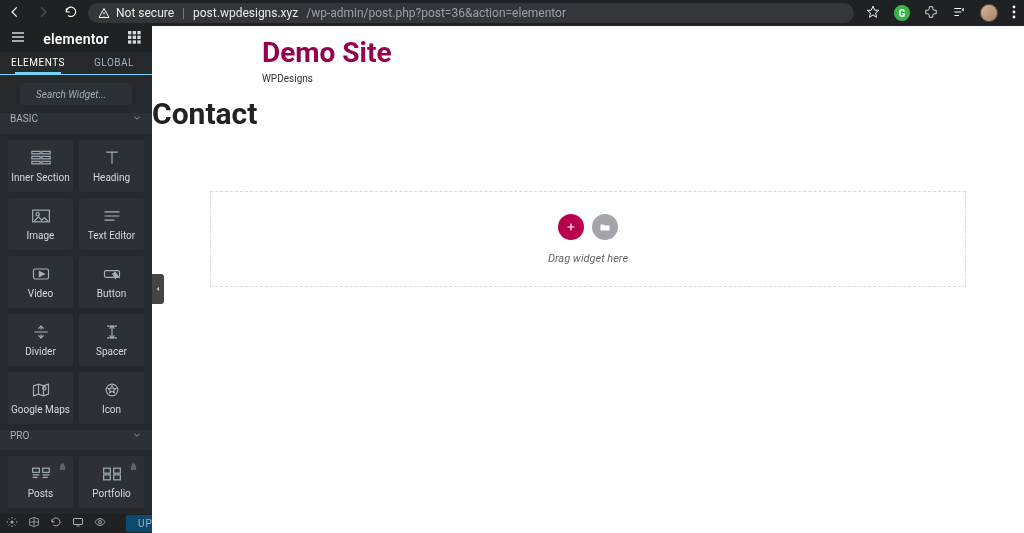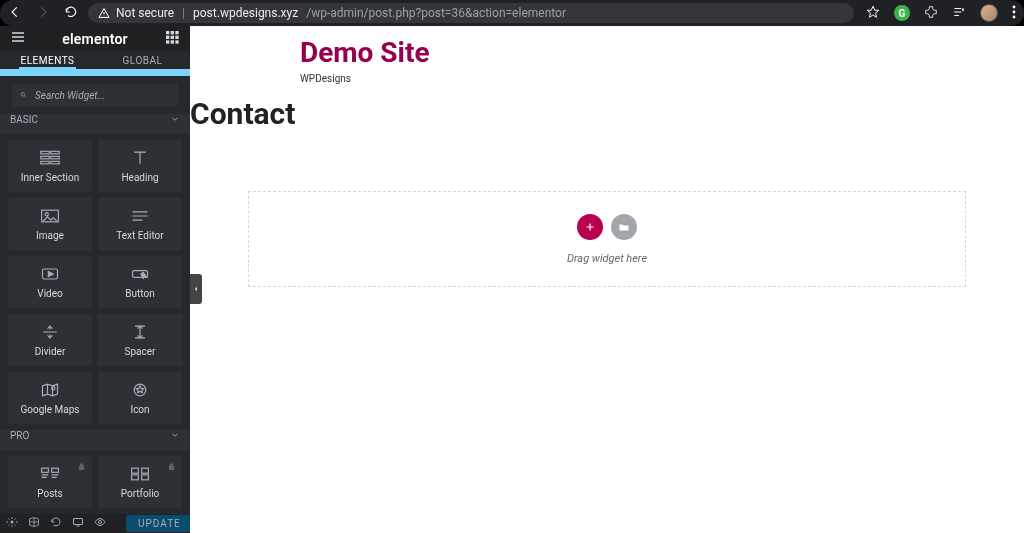--- a/index.html
+++ b/index.html
@@ -12,41 +12,41 @@
     --tab-active:#71d7f7;
     --text-light:#d5d8dc;
     --text-dim:#a4afb7;
     --accent-green:#39b54a;
     --accent-pink:#b8004e;
     --site-maroon:#96004e;
   }
   *{box-sizing:border-box;font-family:-apple-system,BlinkMacSystemFont,"Segoe UI",Roboto,Arial,sans-serif;}
   html,body{margin:0;padding:0;height:100%;width:1024px;overflow:hidden;background:#000;}
   
-  .chrome-bar{height:26px;background:var(--chrome-top);display:flex;align-items:center;padding:0 8px;color:#cfcfcf;font-size:12px;border-radius:13px;}
+  .chrome-bar{height:26px;background:var(--chrome-top);display:flex;align-items:center;padding:0 8px;color:#cfcfcf;font-size:12px;}
   .chrome-nav{display:flex;align-items:center;gap:14px;margin-right:10px;color:#9aa0a6;}
   .chrome-nav svg{width:14px;height:14px;}
   .omnibox{flex:1;display:flex;align-items:center;height:20px;background:var(--chrome-omnibox);border-radius:12px;padding:0 10px;color:#e8eaed;font-size:12px;gap:8px;}
   .omnibox .insecure{color:#e8eaed;display:flex;align-items:center;gap:6px;}
   .omnibox .insecure svg{width:12px;height:12px;}
   .omnibox .url-dim{color:#9aa0a6;}
   .chrome-actions{display:flex;align-items:center;gap:14px;margin-left:12px;color:#cfcfcf;}
   .chrome-actions .gramm{width:16px;height:16px;background:var(--accent-green);border-radius:50%;display:flex;align-items:center;justify-content:center;color:#fff;font-size:10px;font-weight:bold;}
   .avatar{width:18px;height:18px;border-radius:50%;background:linear-gradient(135deg,#d7b48f,#a8826a);border:1px solid #555;}
   
   .app{display:flex;height:calc(100% - 26px);}
-  .sidebar{width:190px;background:var(--panel-bg);display:flex;flex-direction:column;color:var(--text-light);font-size:11px;}
+  .sidebar{width:152px;background:var(--panel-bg);display:flex;flex-direction:column;color:var(--text-light);font-size:11px;}
   .sb-header{height:30px;background:#1f2123;display:flex;align-items:center;justify-content:space-between;padding:0 10px;}
   .sb-header .hamburger svg, .sb-header .apps svg{width:16px;height:16px;fill:#d5d8dc;}
   .sb-logo{color:#fff;font-weight:600;font-size:14px;letter-spacing:0.2px;}
-  .sb-tabs{display:flex;height:28px;border-bottom:7px solid #7dd3fc;}
+  .sb-tabs{display:flex;height:28px;border-bottom:1px solid #7dd3fc;}
   .sb-tab{flex:1;display:flex;align-items:center;justify-content:center;font-size:10px;letter-spacing:0.5px;color:var(--text-dim);cursor:pointer;position:relative;}
   .sb-tab.active{color:#fff;}
   .sb-tab.active::after{content:"";position:absolute;left:20%;right:20%;bottom:0;height:2px;background:var(--tab-active);}
-  .sb-search{padding:8px 12px;}
+  .sb-search{padding:8px 20px;}
   .sb-search-box{display:flex;align-items:center;background:var(--panel-bg2);border-radius:3px;height:22px;padding:0 8px;gap:6px;}
   .sb-search-box input{flex:1;background:transparent;border:none;outline:none;color:var(--text-light);font-size:10px;}
   .sb-search-box input::placeholder{color:var(--text-dim);font-style:italic;}
   .sb-cat{height:24px;display:flex;align-items:flex-start;justify-content:space-between;padding:0 10px;background:var(--panel-bg2);color:var(--text-dim);font-size:10px;cursor:pointer;}
   .sb-grid{display:grid;grid-template-columns:1fr 1fr;gap:6px;padding:6px 8px;}
   .widget{background:var(--panel-bg2);border:1px solid transparent;border-radius:3px;height:52px;display:flex;flex-direction:column;align-items:center;justify-content:center;gap:5px;color:var(--text-dim);cursor:grab;position:relative;}
   .widget .wicon{height:18px;display:flex;align-items:center;justify-content:center;}
   .widget .wicon svg{width:20px;height:18px;stroke:var(--text-dim);fill:none;stroke-width:1.4;}
   .widget .wlabel{font-size:10px;color:var(--text-light);}
   .widget .lock{position:absolute;top:4px;right:5px;opacity:.4;}

